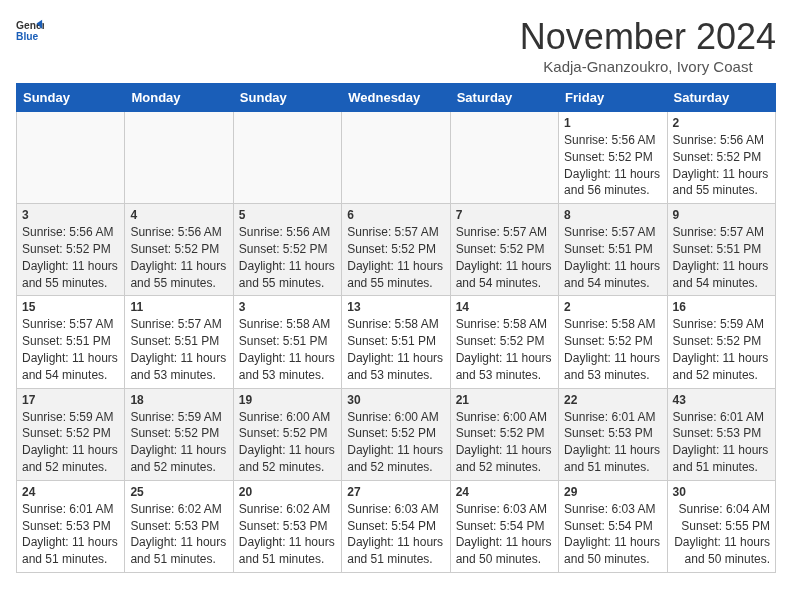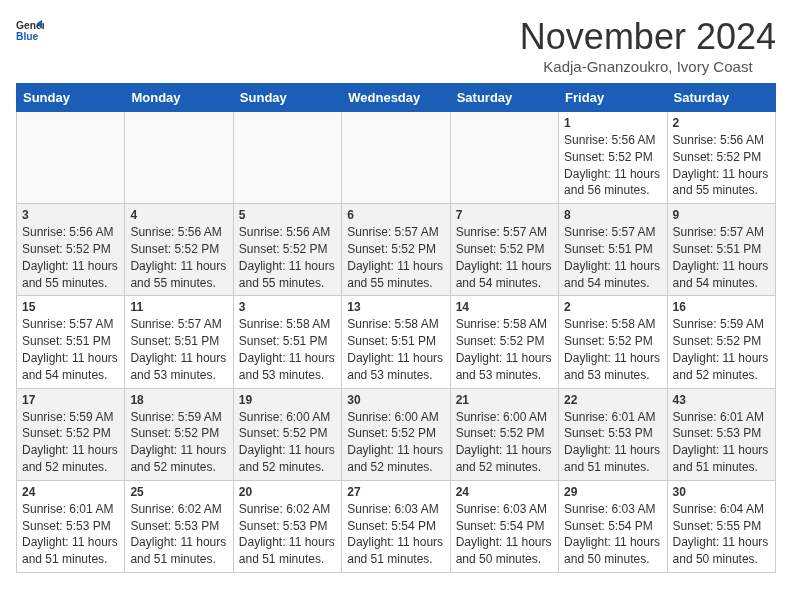--- a/index.html
+++ b/index.html
@@ -325,20 +325,20 @@
         </td>
         <td>
           <span class="day-number">29</span>
           <div class="day-info" style="white-space: pre-line;">Sunrise: 6:03 AM
 Sunset: 5:54 PM
 Daylight: 11 hours
 and 50 minutes.</div>
         </td>
         <td>
           <span class="day-number">30</span>
-          <div class="day-info" style="white-space: pre-line;">Sunrise: 6:04 AM
+          <div class="day-info" style="white-space: pre-line; text-align: right;">Sunrise: 6:04 AM
 Sunset: 5:55 PM
 Daylight: 11 hours
 and 50 minutes.</div>
         </td>
       </tr>
     </tbody>
 </table>
 
 </body></html>

